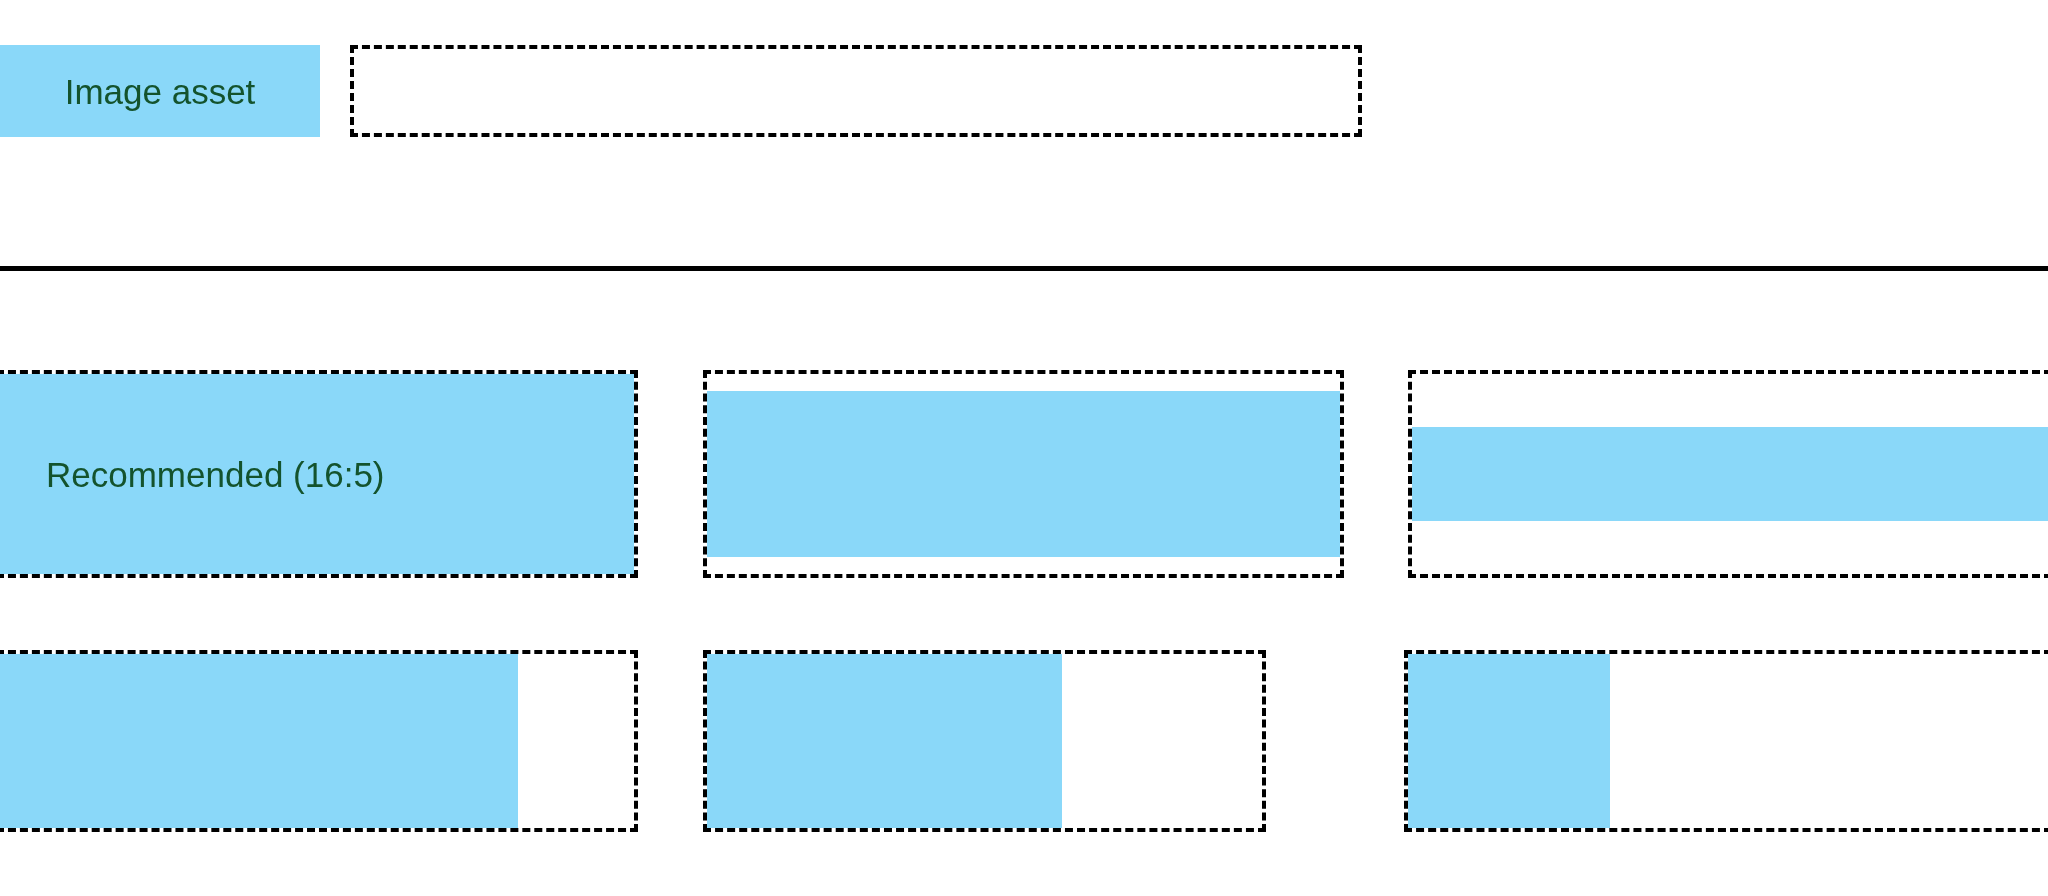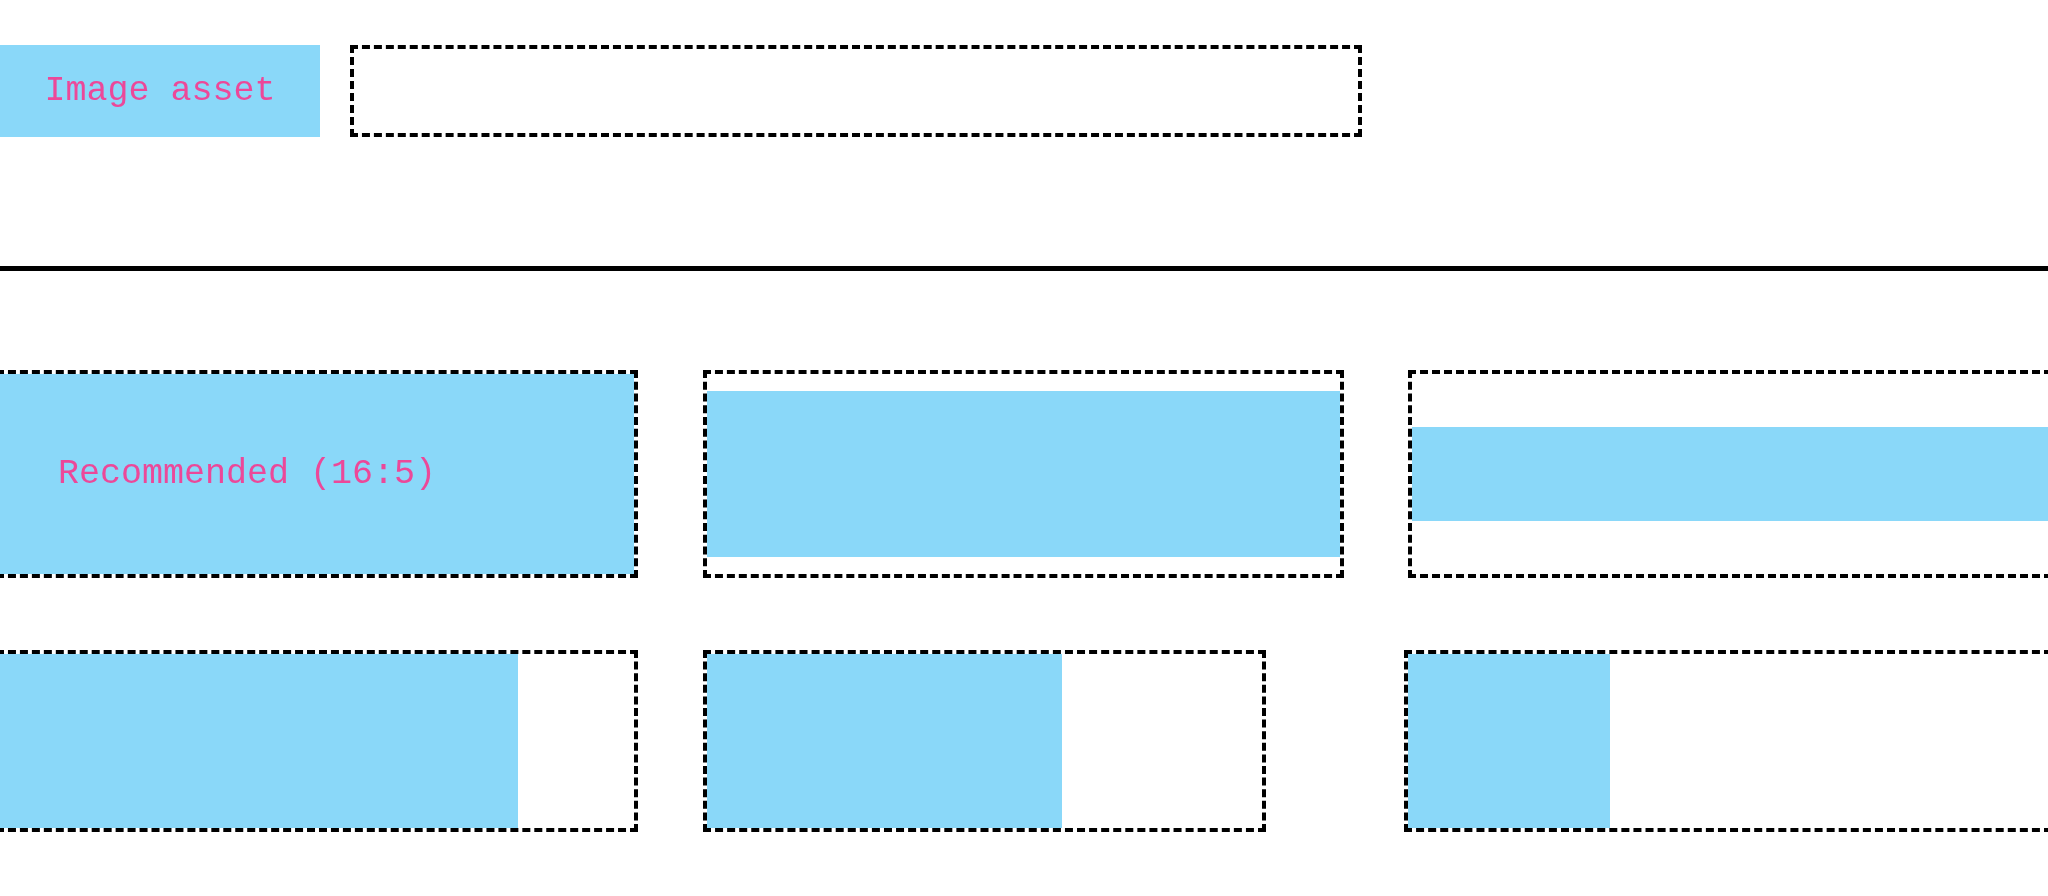--- a/index.html
+++ b/index.html
@@ -26,22 +26,22 @@
   .fill-box {
     background: #8ad8f9;
   }
 
   .dashed-box {
     border: 4px dashed #000000;
     background: transparent;
   }
 
   .label {
-    color: #ec4899;
-    font-family: Liberation Mono, monospace;
+    color: #14532d;
+    font-family: Liberation Sans, sans-serif;
     font-weight: 400;
     white-space: nowrap;
     line-height: 1;
     pointer-events: none;
   }
 
   .rule {
     background: #000000;
   }
 
@@ -80,21 +80,21 @@
   #r2c3-box { left: 1408px; width: 644px; }
 
   #r2c1-fill { left: 0px; top: 374px; width: 634px; height: 200px; }
   #r2c2-fill { left: 707px; top: 391px; width: 633px; height: 166px; }
   #r2c3-fill { left: 1412px; top: 427px; width: 636px; height: 94px; }
 
   #r2c1-label {
     left: 0px; top: 374px;
     width: 634px; height: 200px;
     display: flex; align-items: center; justify-content: flex-start;
-    padding-left: 58px;
+    padding-left: 46px;
     font-size: 35px;
   }
 
   
   .r3-box { top: 650px; height: 182px; }
   #r3c1-box { left: -4px; width: 642px; }
   #r3c2-box { left: 703px; width: 563px; }
   #r3c3-box { left: 1404px; width: 648px; }
 
   #r3c1-fill { left: 0px; top: 654px; width: 518px; height: 174px; }

